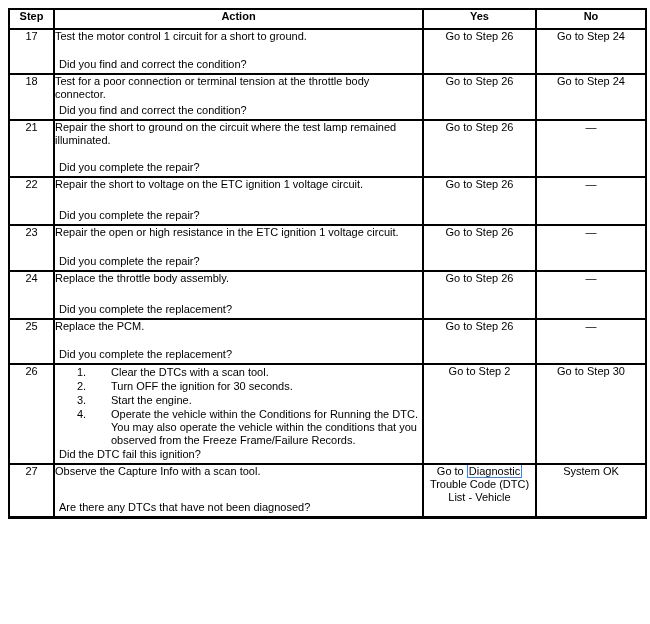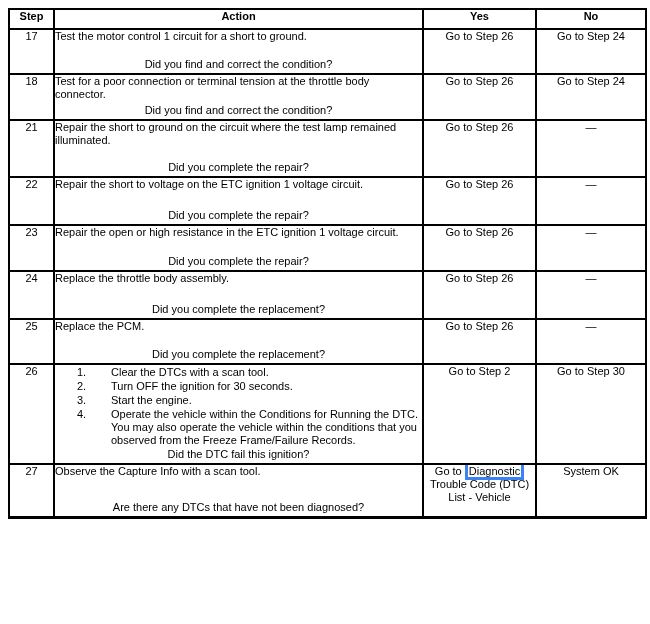--- a/index.html
+++ b/index.html
@@ -46,21 +46,20 @@
   }
   td.action {
     position: relative;
     padding: 2px 5px 16px 4px;
   }
   .question {
     position: absolute;
     left: 4px;
     right: 4px;
     bottom: 2px;
-    text-align: center;
   }
   td.yn {
     text-align: center;
     vertical-align: bottom;
     padding: 2px 3px 3px 3px;
     margin-left: 20px;
   }
   
   tr.r0  { height: 45px; }
   tr.r1  { height: 46px; }
@@ -81,21 +80,21 @@
   .oli .num {
     flex: none;
     width: 20px;
   }
   .oli .txt {
     flex: 1;
     padding-left: 14px;
   }
   
   .linkbox {
-    border: 3px solid #3b82f6;
+    border: 1px solid #3b82f6;
     padding: 0 1px;
   }
 </style>
 </head>
 <body>
 
 <div class="table-wrap">
   <table class="diag">
     <colgroup>
       <col style="width:45px">

